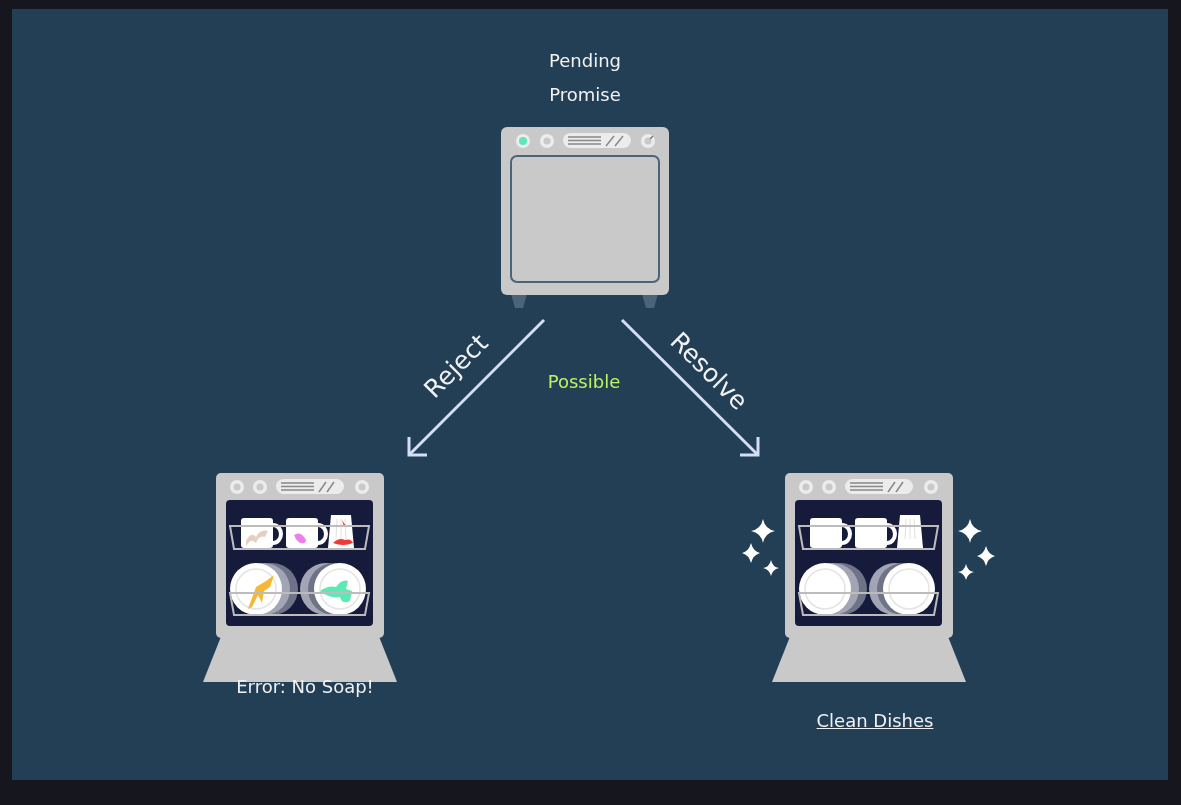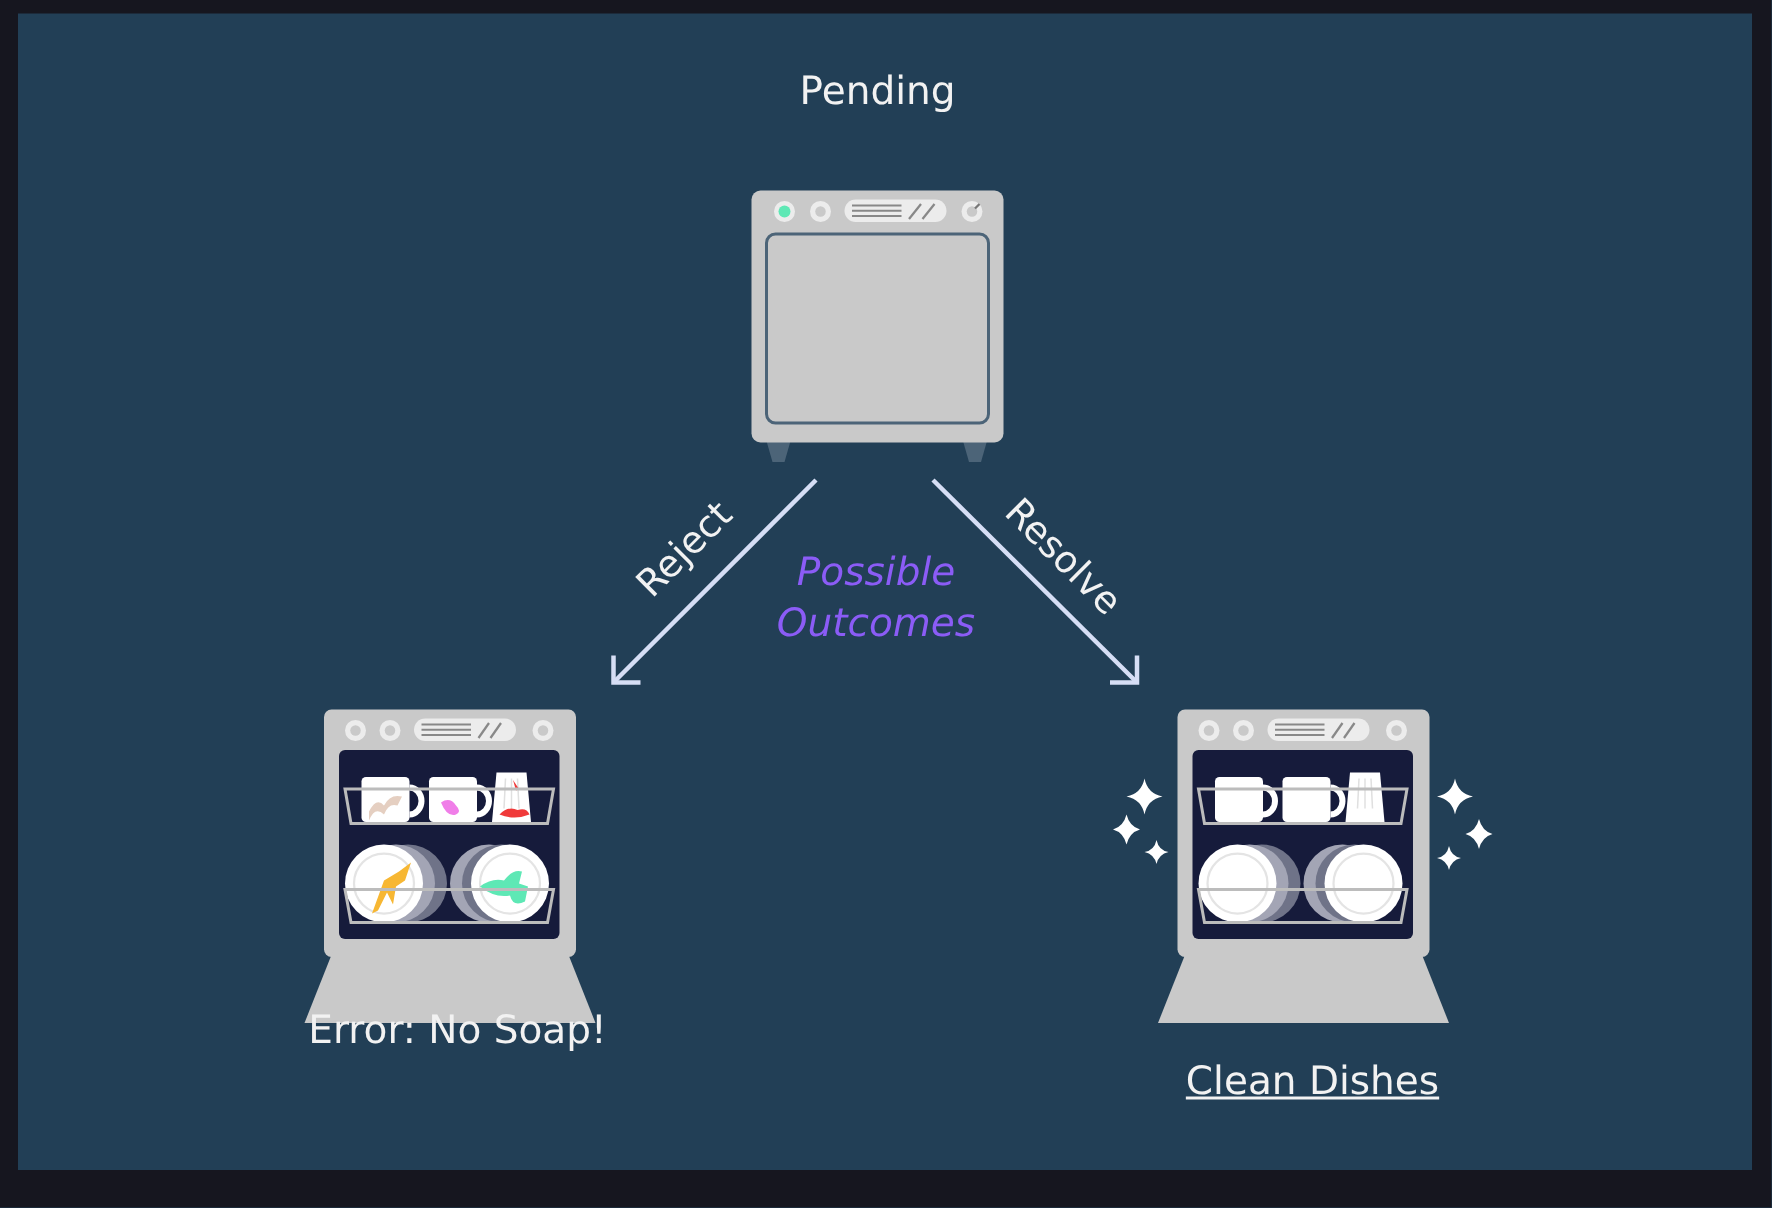--- a/index.html
+++ b/index.html
@@ -1,19 +1,19 @@
 <!DOCTYPE html>
 <html><head>
 <meta charset="utf-8">
 <style>
   html, body { margin:0; padding:0; }
   body { width:1181px; height:805px; background:#16161f; position:relative; overflow:hidden; font-family:"DejaVu Sans", sans-serif; }
   #panel { position:absolute; left:12px; top:9px; width:1156px; height:771px; background:#223f56; }
   svg { position:absolute; left:0; top:0; }
-  .lbl { position:absolute; color:#f2f2f2; font-size:26px; text-align:center; line-height:34px; }
+  .lbl { position:absolute; color:#f2f2f2; font-size:18px; text-align:center; line-height:34px; }
 </style>
 </head>
 <body>
 
 <div id="panel"></div>
 
 <svg width="1181" height="805" viewBox="0 0 1181 805">
   <defs>
     <g id="panel-controls">
       <circle cx="0" cy="0" r="7" fill="#ececec"></circle>
@@ -150,21 +150,21 @@
     <path d="M986,546 q2,8 9,10 q-7,2 -9,10 q-2,-8 -9,-10 q7,-2 9,-10z"></path>
     <path d="M966,564 q1.5,7 8,8 q-6.5,1.5 -8,8 q-1.5,-6.5 -8,-8 q6.5,-1 8,-8z"></path>
   </g>
 
   <text x="462" y="372" transform="rotate(-45 462 372)" text-anchor="middle" fill="#f2f2f2" font-size="25" font-family="DejaVu Sans, sans-serif">Reject</text>
   <text x="703" y="377" transform="rotate(45 703 377)" text-anchor="middle" fill="#f2f2f2" font-size="25" font-family="DejaVu Sans, sans-serif">Resolve</text>
 </svg>
 
 <div class="lbl" style="left:485px; top:44px; width:200px;">
   <div>Pending</div>
+  <div>Promise</div>
 </div>
 
-<div class="lbl" style="left:484px; top:365px; width:200px; color:#8b5cf6;font-style:italic;">
+<div class="lbl" style="left:484px; top:365px; width:200px; color:#bef264;">
   <div>Possible</div>
-  <div>Outcomes</div>
 </div>
 
 <div class="lbl" style="left:155px; top:670px; width:300px;">Error: No Soap!</div>
 <div class="lbl" style="left:725px; top:704px; width:300px;text-decoration:underline;">Clean Dishes</div>
 
 </body></html>

